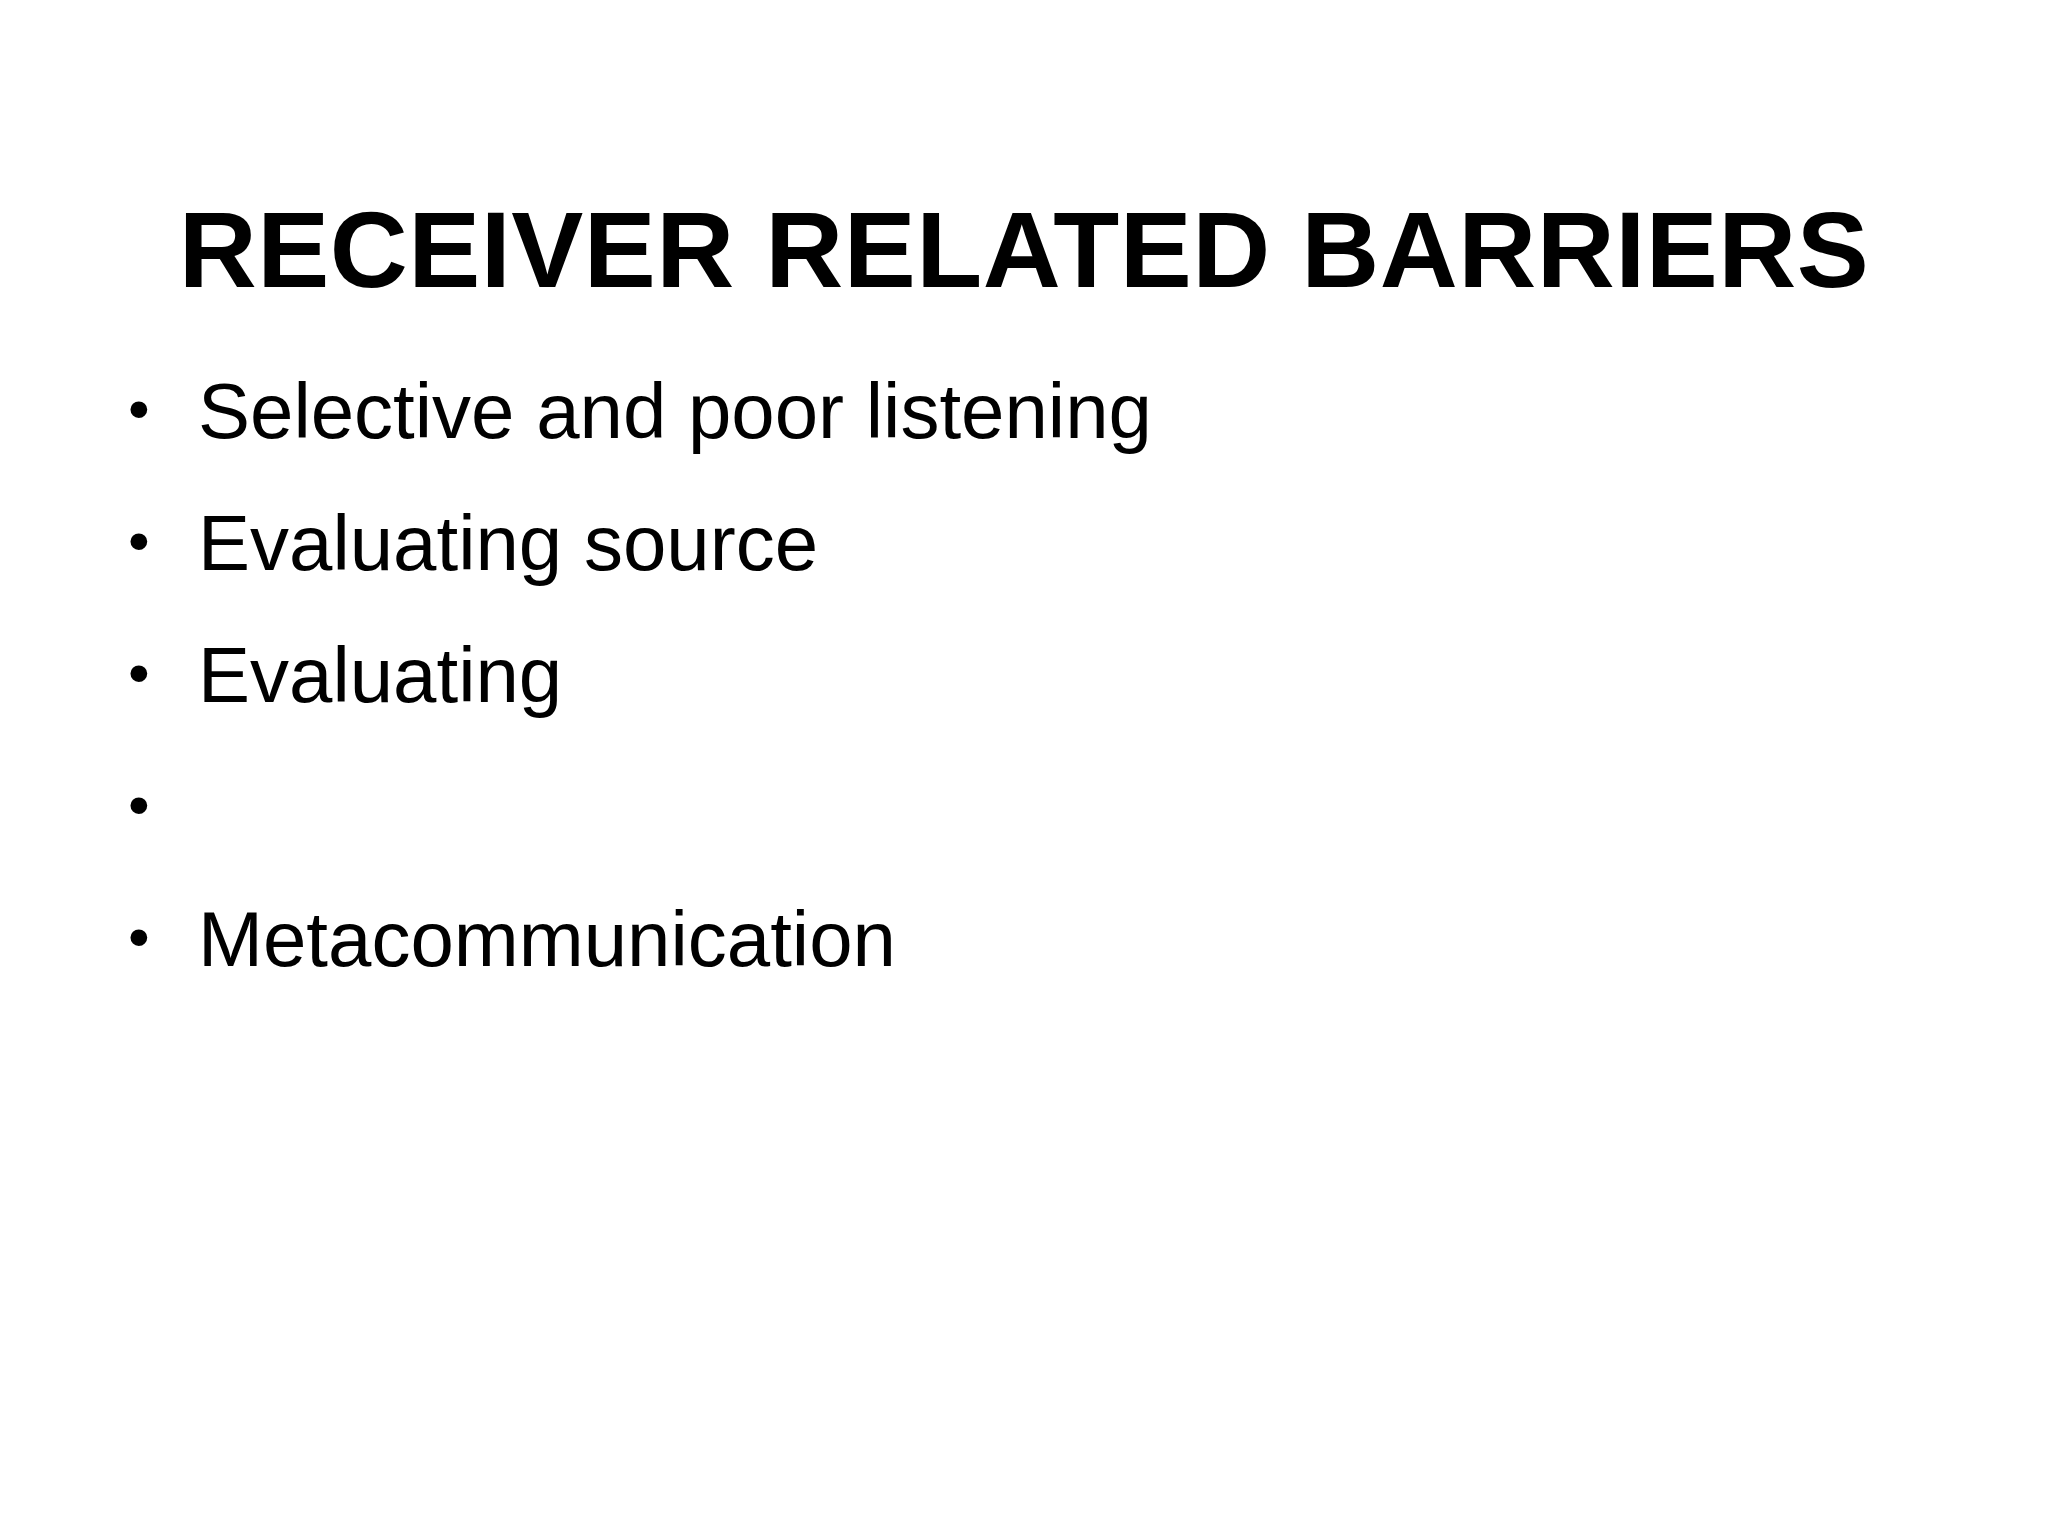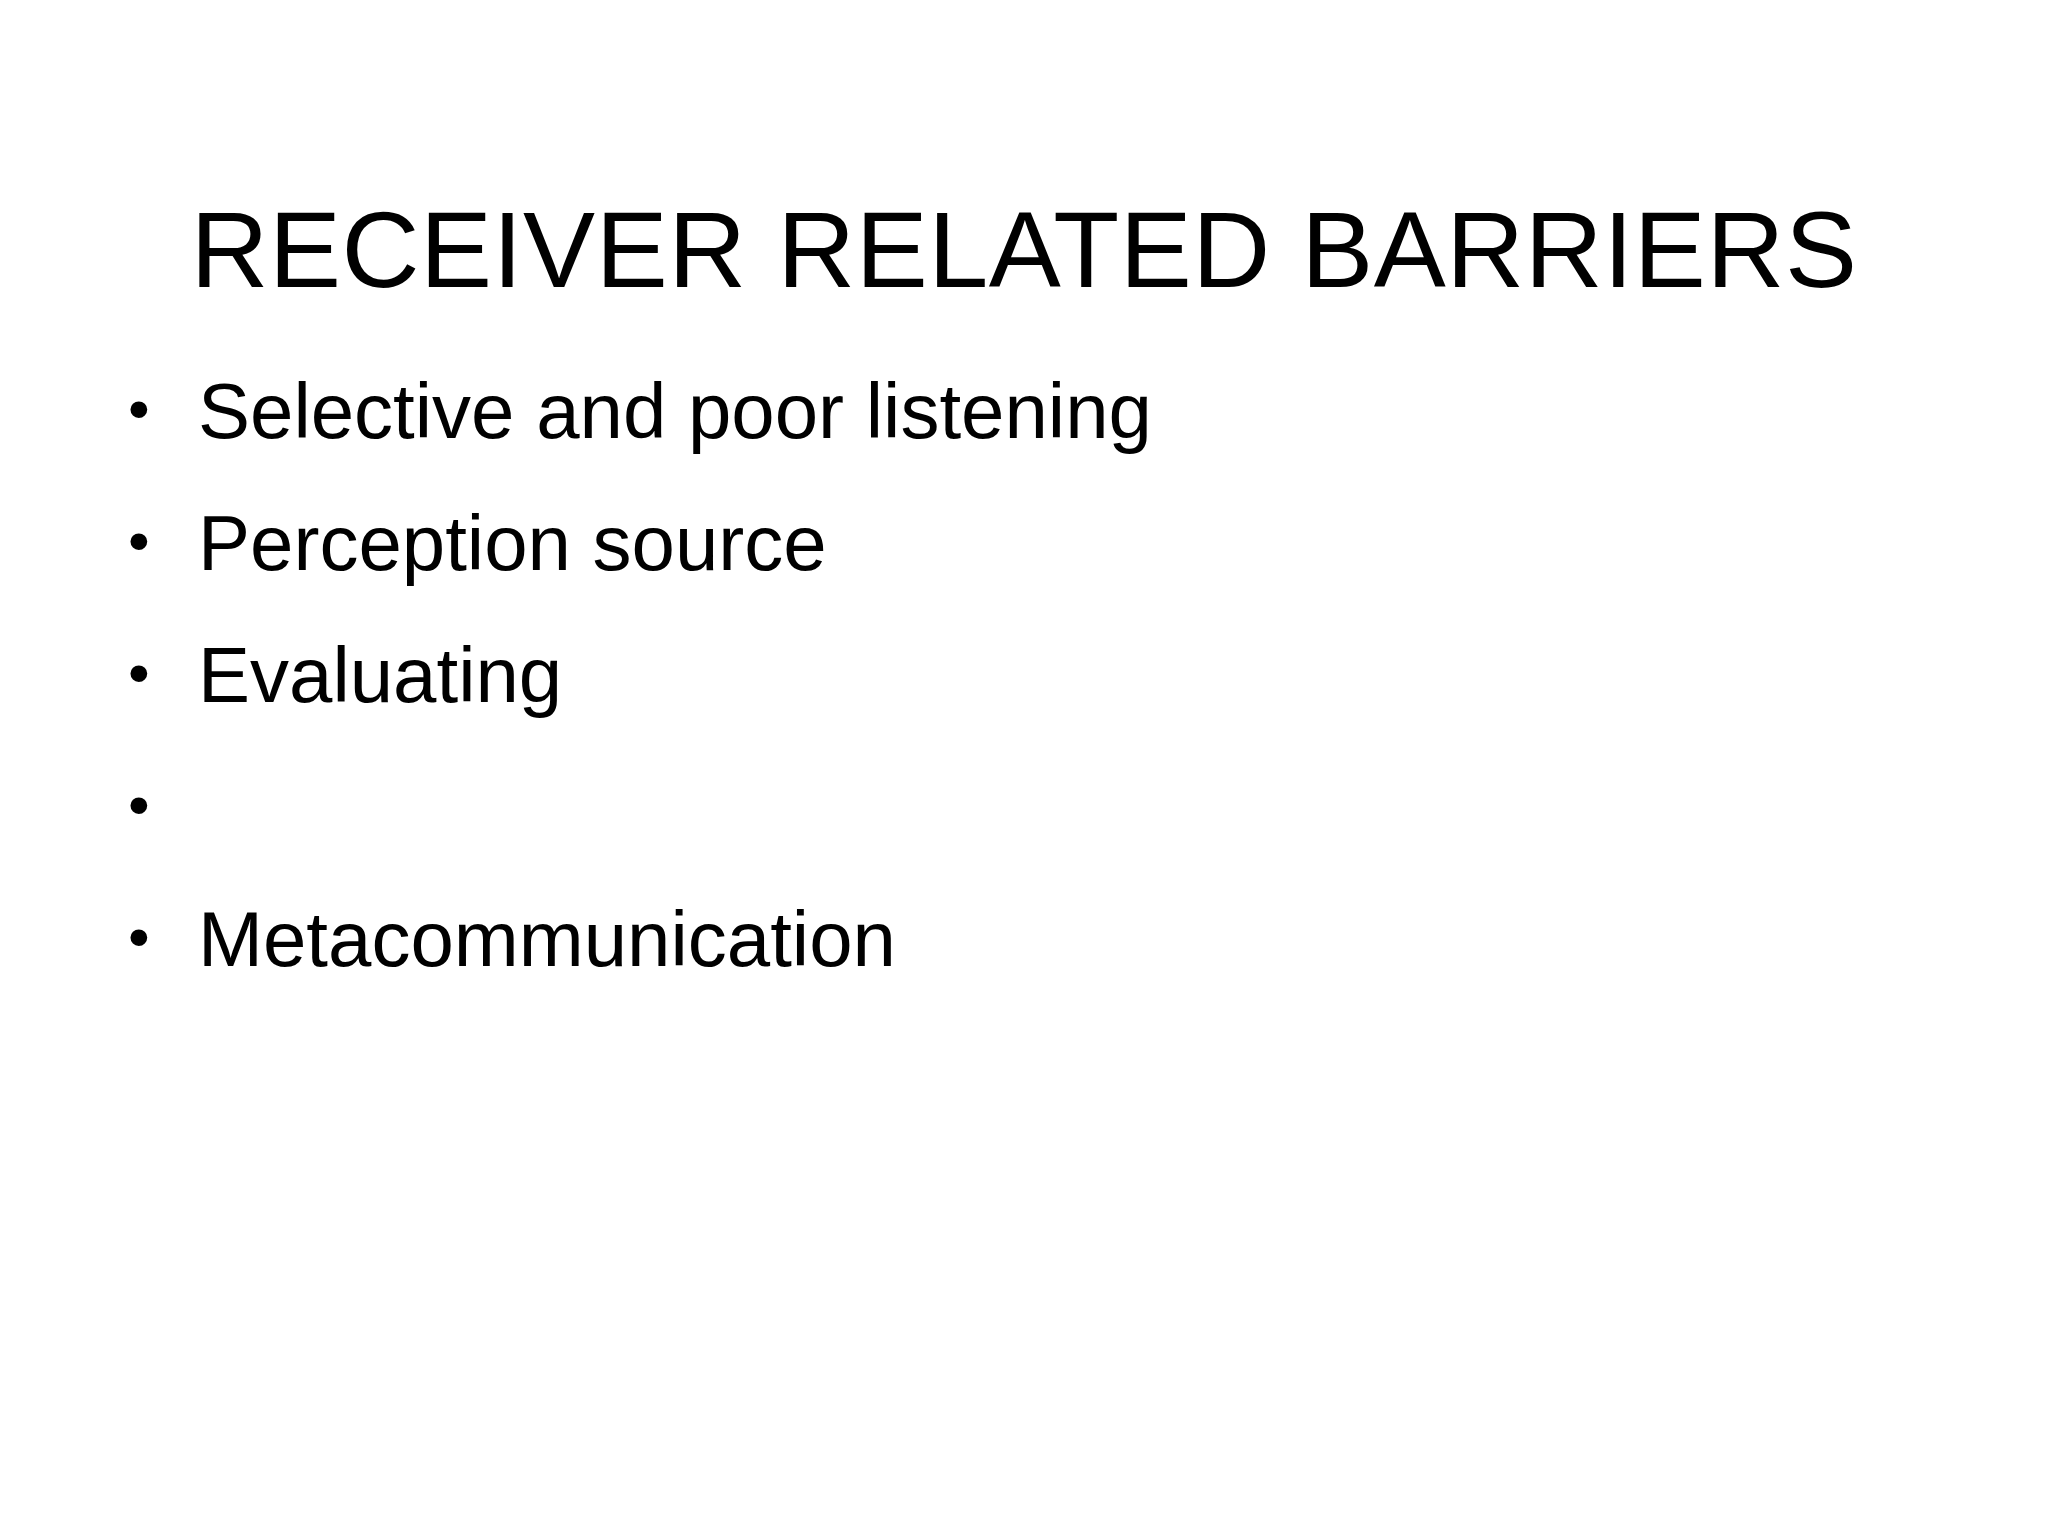--- a/index.html
+++ b/index.html
@@ -23,21 +23,21 @@
 
   
   .slide-title {
     position: absolute;
     left: 0;
     top: 118px;
     width: 2048px;
     text-align: center;
     font-family: "Liberation Sans", sans-serif;
     font-size: 108px;
-    font-weight: 400;
+    font-weight: 700;
     line-height: 1.12;
     letter-spacing: 0.5px;
     color: #000000;
     white-space: nowrap;
   }
 
   
   .bullet-list {
     position: absolute;
     left: 118px;
@@ -86,21 +86,21 @@
 
   <ul class="bullet-list">
 
     <li class="bullet-item">
       <span class="bullet-marker">•</span>
       <span class="bullet-text">Selective and poor listening</span>
     </li>
 
     <li class="bullet-item">
       <span class="bullet-marker">•</span>
-      <span class="bullet-text">Perception source</span>
+      <span class="bullet-text">Evaluating source</span>
     </li>
 
     <li class="bullet-item">
       <span class="bullet-marker">•</span>
       <span class="bullet-text">Evaluating</span>
     </li>
 
     <li class="bullet-item">
       <span class="bullet-marker">•</span>
     </li>

